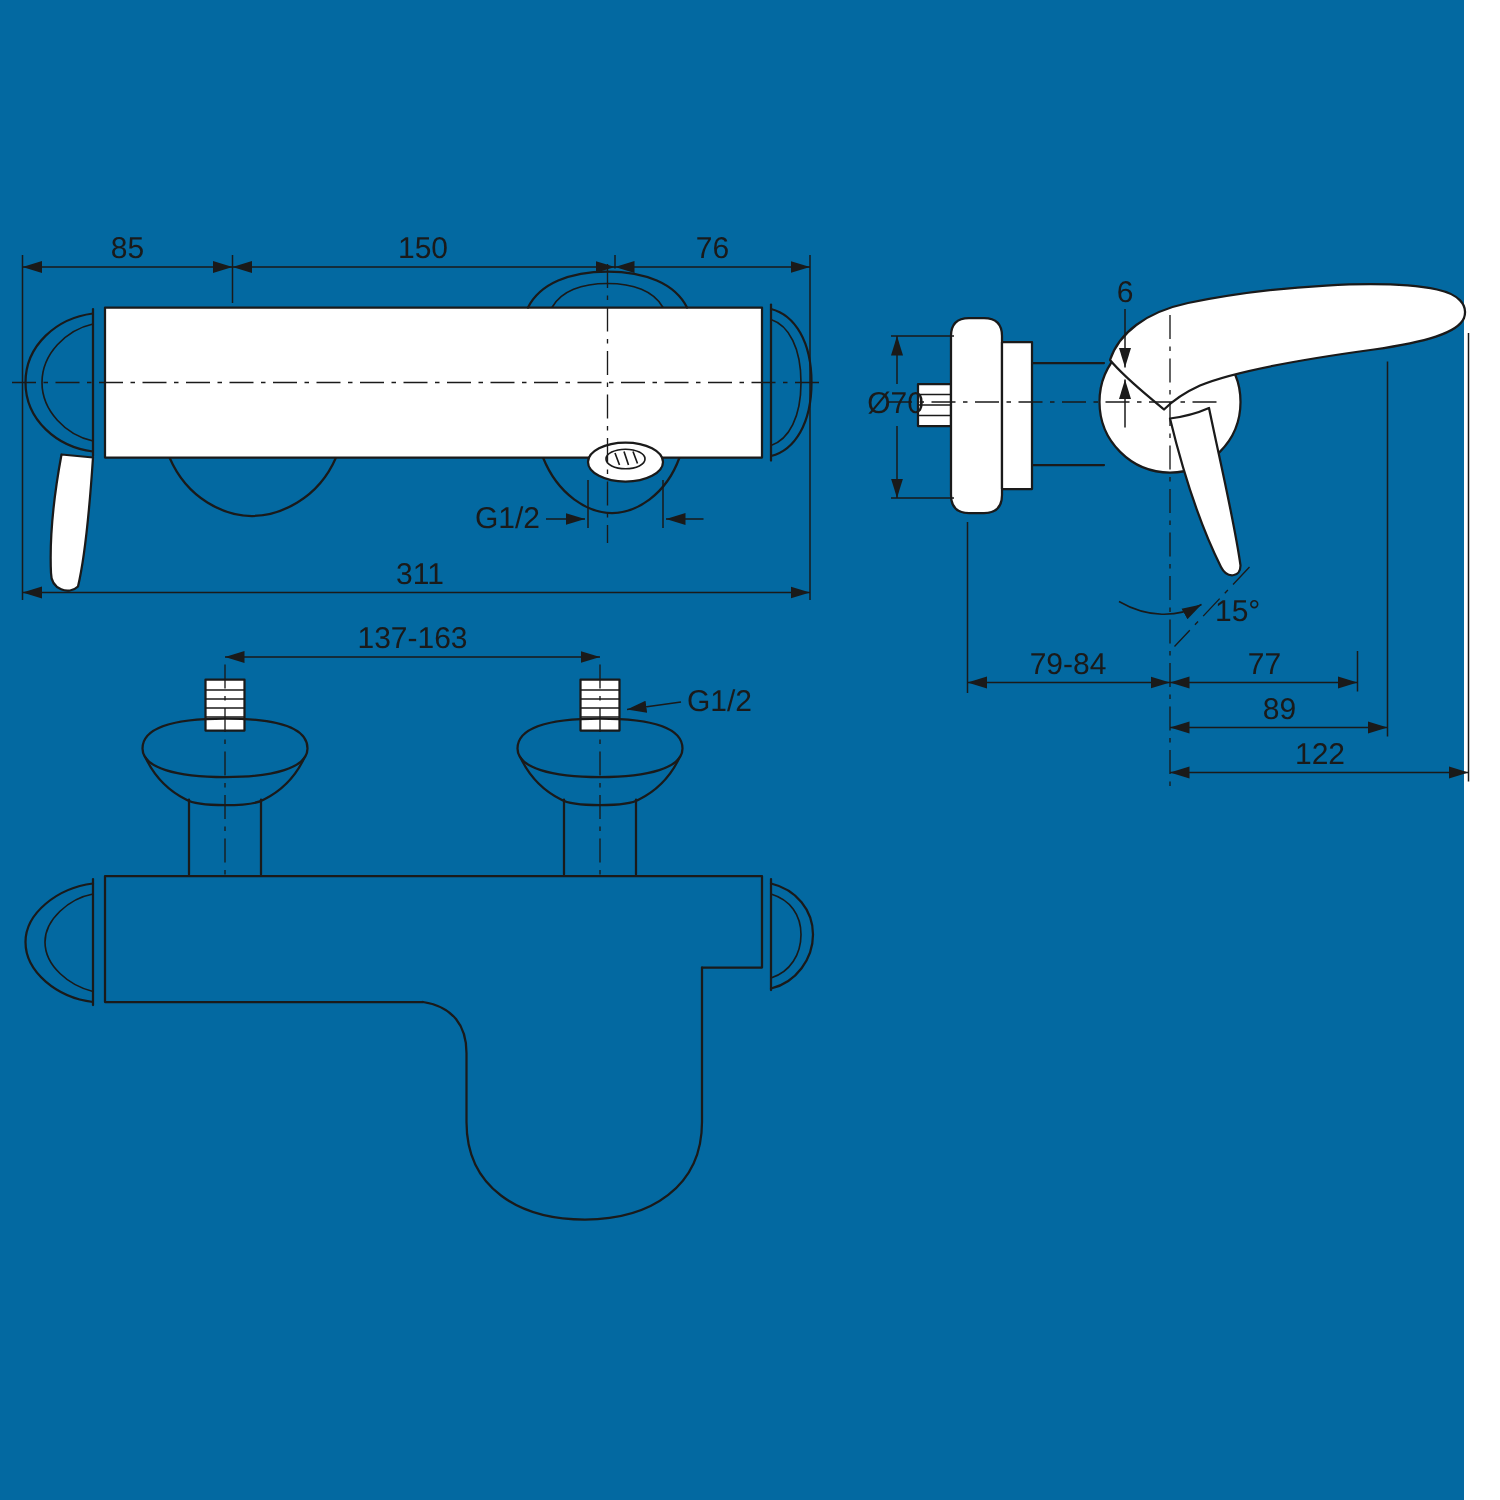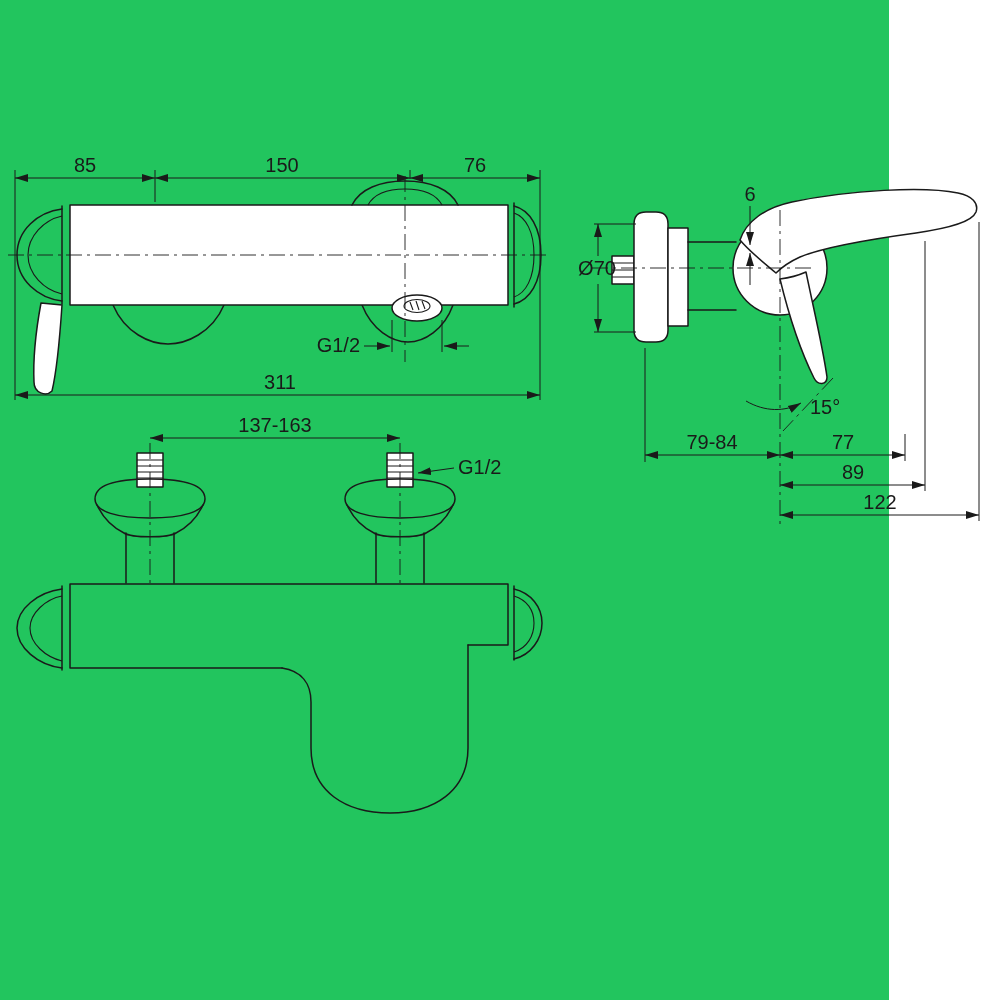--- a/index.html
+++ b/index.html
@@ -3,21 +3,21 @@
 <meta charset="utf-8">
 <style>
   html, body {
     margin: 0;
     padding: 0;
     background: #ffffff;
     width: 1000px;
     height: 1000px;
     font-family: "Liberation Sans", sans-serif;
   }
-  #canvas { width: 889px; height: 1000px; position: relative; background: #22c55e; }
+  #canvas { width: 976px; height: 1000px; position: relative; background: #0369a1; }
   svg { display: block; }
   .obj  { stroke: #1a1a1a; stroke-width: 1.5; fill: none; stroke-linecap: round; stroke-linejoin: round; }
   .objf { stroke: #1a1a1a; stroke-width: 1.5; fill: #ffffff; stroke-linejoin: round; }
   .thin { stroke: #1a1a1a; stroke-width: 1.1; fill: none; }
   .dim  { stroke: #1a1a1a; stroke-width: 1; fill: none; }
   .cl   { stroke: #1a1a1a; stroke-width: 0.9; fill: none; stroke-dasharray: 16 5 3 5; }
   .dim-label { font: 20px "Liberation Sans", sans-serif; fill: #1a1a1a; text-anchor: middle; }
   .start { text-anchor: start; }
   .end   { text-anchor: end; }
 </style>

